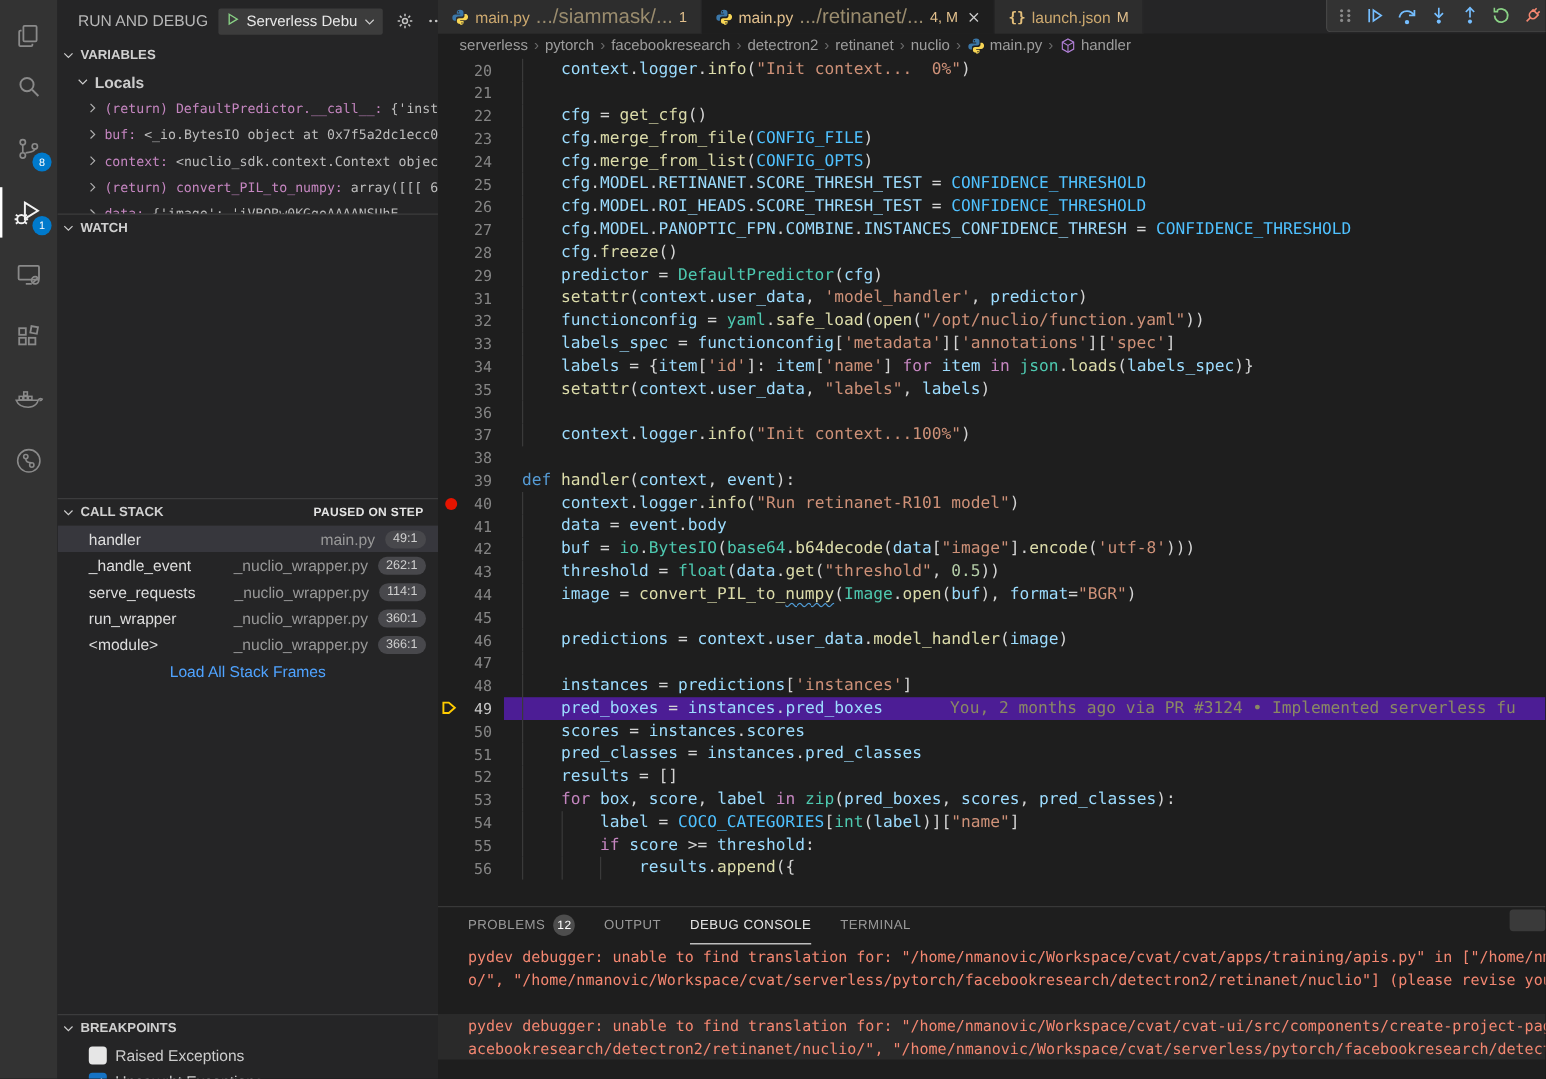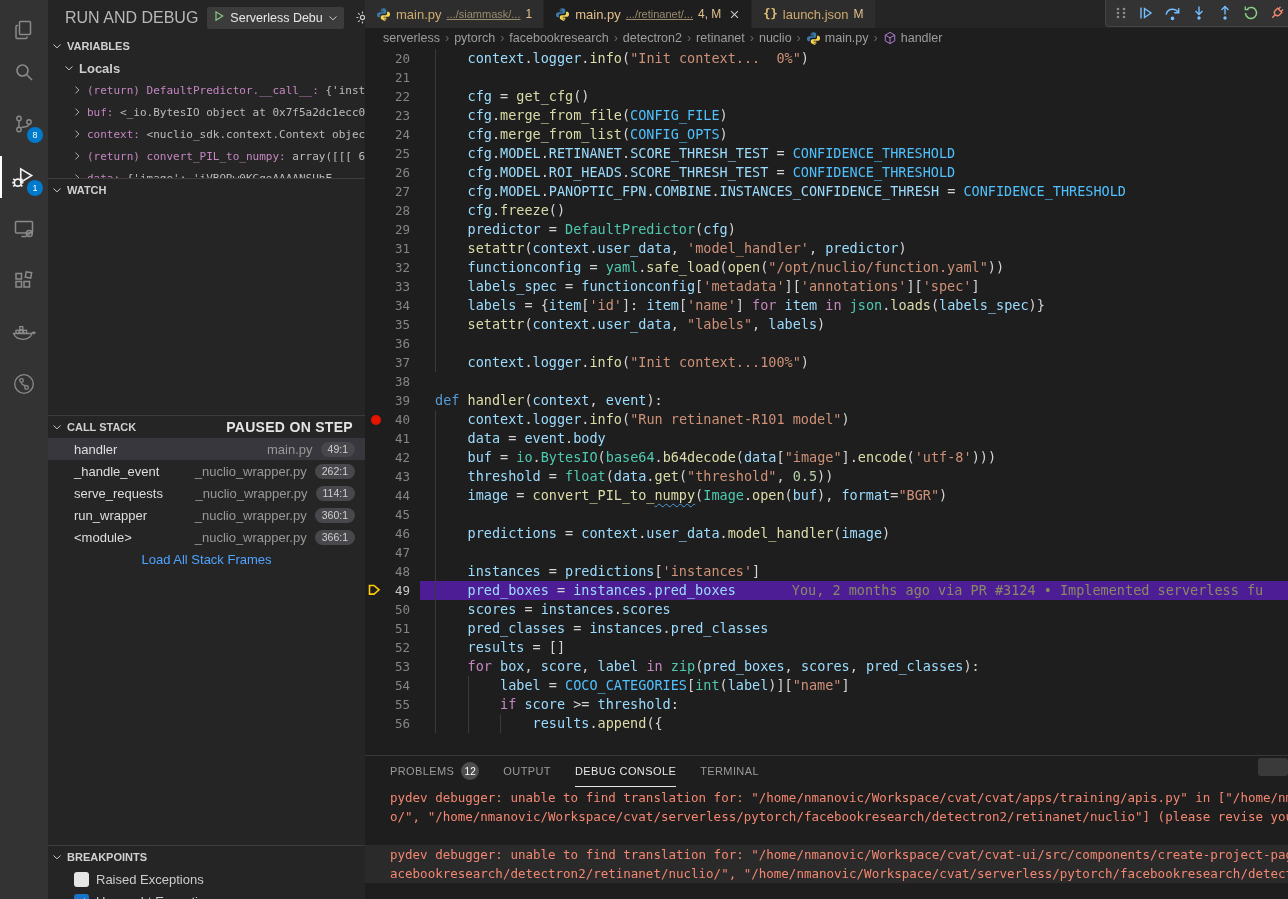--- a/index.html
+++ b/index.html
@@ -10,27 +10,27 @@
   
   .activity-bar { position:absolute; left:0; top:0; width:48px; height:899px; background:#333333; }
   .ab-item { position:absolute; left:0; width:48px; height:48px; display:flex; align-items:center; justify-content:center; color:#8a8a8a; cursor:pointer; }
   .ab-item.active { color:#f2f2f2; }
   .ab-item.active::before { content:""; position:absolute; left:0; top:3px; bottom:3px; width:2px; background:#ffffff; }
   .ab-badge { position:absolute; right:5px; bottom:5px; min-width:16px; height:16px; border-radius:50%; background:#007acc; color:#fff; font-size:9px; display:flex; align-items:center; justify-content:center; }
 
   
   .sidebar { position:absolute; left:48px; top:0; width:317px; height:899px; background:#252526; color:#cccccc; font-size:13px; }
   .sb-header { height:35px; display:flex; align-items:center; padding:0 10px 0 17px; }
-  .sb-title { font-size:16px; color:#b8b8b8; white-space:nowrap;text-align:right; }
+  .sb-title { font-size:13px; color:#b8b8b8; white-space:nowrap;text-align:right; }
   .launch-select { margin-left:9px; height:22px; width:140px; background:#3c3c3c; border-radius:2px; display:flex; align-items:center; padding:0 6px; gap:5px; cursor:pointer; }
   .ls-label { color:#e8e8e8; font-size:12.5px; white-space:nowrap; overflow:hidden; flex:1; }
   .hdr-ic { margin-left:11px; display:flex; align-items:center; cursor:pointer; }
   .sec { overflow:hidden; }
   .sec-h { height:22px; display:flex; align-items:center; gap:5px; padding-left:4px; font-weight:bold; font-size:11px; color:#d0d0d0; cursor:pointer; }
-  .sec-status { margin-left:auto; padding-right:12px; font-size:14px; font-weight:bold; color:#e4e4e4; letter-spacing:.3px; }
+  .sec-status { margin-left:auto; padding-right:12px; font-size:10px; font-weight:bold; color:#e4e4e4; letter-spacing:.3px; }
   .sec-vars { height:143px; }
   .sec-watch { height:237px; border-top:1px solid rgba(204,204,204,.14); }
   .sec-stack { height:430px; border-top:1px solid rgba(204,204,204,.14); }
   .sec-bp { height:54px; border-top:1px solid rgba(204,204,204,.14); }
   .scope-row { height:22px; display:flex; align-items:center; gap:5px; padding-left:16px; font-weight:bold; }
   .var-row { height:22px; display:flex; align-items:center; padding-left:24px; white-space:nowrap; overflow:hidden; font-family:"DejaVu Sans Mono",monospace; font-size:11px; cursor:pointer; }
   .var-chev { margin-right:5px; display:flex; }
   .var-name { color:#c586c0; }
   .var-value { color:#bdbdbd; }
   .stack-row { height:22px; display:flex; align-items:center; padding:0 10px 0 26px; cursor:pointer; }
@@ -43,21 +43,21 @@
   .checkbox { width:15px; height:15px; border-radius:3px; background:#e6e6e6; flex:none; display:flex; align-items:center; justify-content:center; }
   .checkbox.checked { background:#1673c5; }
 
   
   .editor { position:absolute; left:365px; top:0; width:923px; height:899px; background:#1e1e1e; }
   .tabbar { height:28px; background:#252526; display:flex; }
   .tab { display:flex; align-items:center; gap:5px; padding:0 11px; background:#2d2d2d; border-right:1px solid #252526; cursor:pointer; white-space:nowrap; }
   .tab.active { background:#1e1e1e; }
   .tab-title { color:#cda96f; font-size:13px; }
   .tab.active .tab-title { color:#e2c08d; }
-  .tab-desc { color:#9a8c6e; font-size:11px;text-decoration:underline; }
+  .tab-desc { color:#9a8c6e; font-size:17px; }
   .tab-badge { color:#e2c08d; font-size:12px; }
   .tab-close { margin-left:3px; display:flex; }
   .braces-ic { color:#e5c07b; font-size:12px; font-weight:bold; font-family:"DejaVu Sans Mono",monospace; }
   .toolbar { position:absolute; top:0; right:-6px; height:27px; background:#333333; border:1px solid #454545; border-top:none; border-radius:0 0 4px 4px; display:flex; align-items:center; padding:0 8px; gap:10px; z-index:5; }
   .tb-ic { display:flex; align-items:center; cursor:pointer; }
   .breadcrumbs { height:20px; display:flex; align-items:center; padding-left:18px; font-size:12.5px; color:#9d9d9d; }
   .crumb { display:flex; align-items:center; gap:4px; cursor:pointer; }
   .crumb-sep { color:#6a6a6a; margin:0 5px; }
   .code-area { position:absolute; top:48px; left:0; right:0; bottom:144px; overflow:hidden; font-family:"DejaVu Sans Mono",monospace; font-size:13.5px; line-height:19px; padding-top:1px; }
   .code-row { display:flex; height:19px; }

